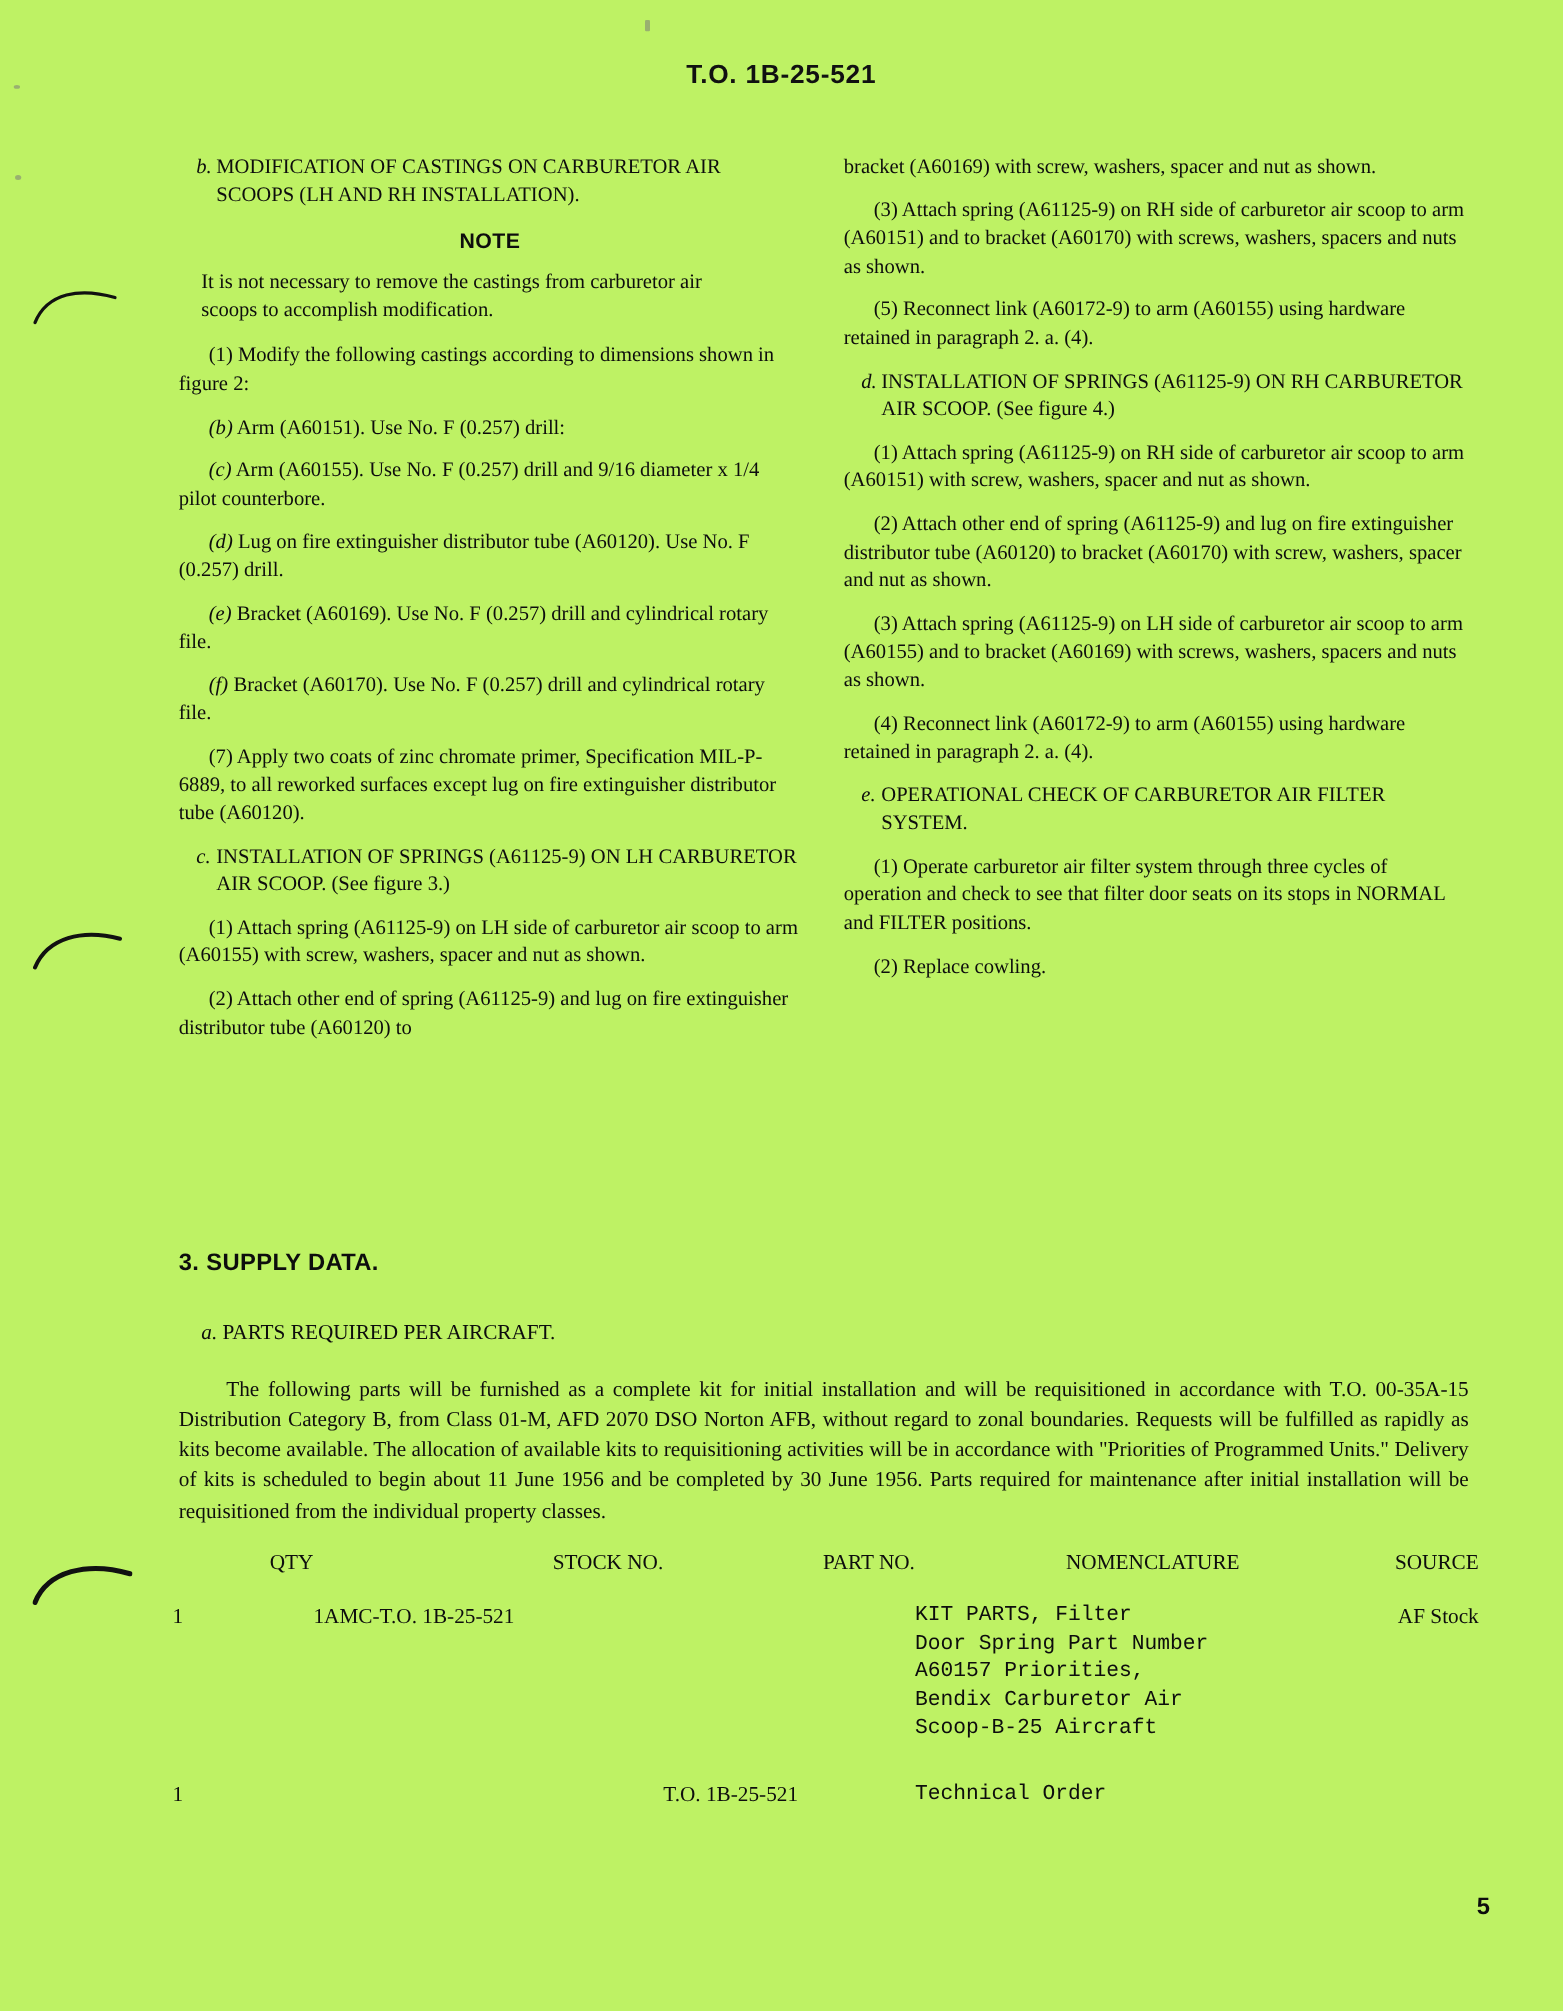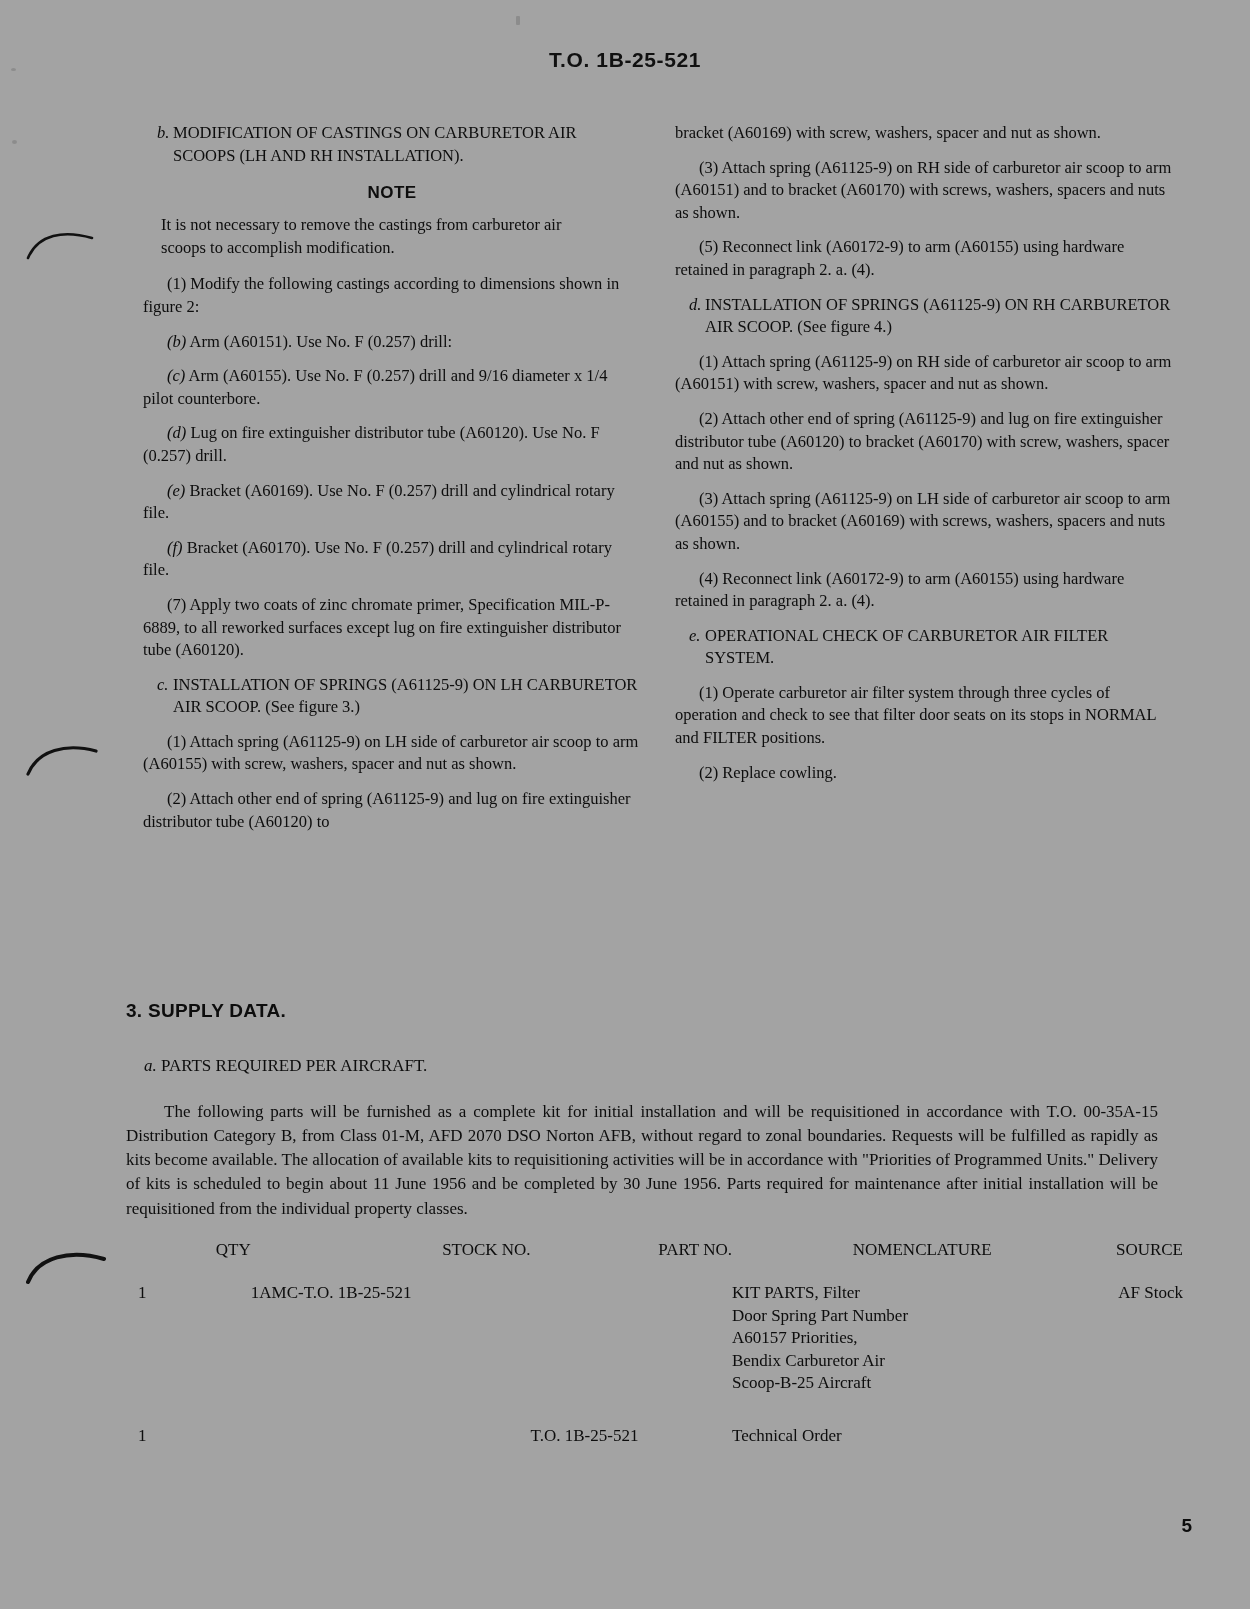--- a/index.html
+++ b/index.html
@@ -10,21 +10,21 @@
   }
   body {
     font-family: "Liberation Serif", "DejaVu Serif", serif;
     color: #0d0d0d;
   }
   .page {
     position: relative;
     width: 1250px;
     height: 1609px;
     margin: 0 auto;
-    background: #a3a3a3;
+    background: #bef264;
     overflow: hidden;
   }
 
   
   .doc-header {
     position: absolute;
     top: 48px;
     left: 0;
     width: 1250px;
     text-align: center;
@@ -101,21 +101,21 @@
   p.note-body {
     margin: 0 0 14px 18px;
     width: 440px;
   }
   .it { font-style: italic; }
 
   
   .supply {
     position: absolute;
     top: 1000px;
-    left: 126px;
+    left: 143px;
     width: 1032px;
   }
   .section-title {
     font-family: "Liberation Sans", "DejaVu Sans", sans-serif;
     font-weight: bold;
     font-size: 19px;
     letter-spacing: 0.3px;
     margin: 0 0 34px 0;
   }
   .sub-head {
@@ -154,21 +154,21 @@
   }
   .c-qty     { width: 112px; padding-left: 4px !important; }
   .c-stock   { width: 278px; }
   .c-part    { width: 200px; }
   .c-nomen   { width: 258px; }
   .c-source  { width: 190px; text-align: right; }
   th.c-source { text-align: right; padding-right: 6px; }
   td.c-source { text-align: right; padding-right: 6px; white-space: nowrap;}
   .row-gap td { padding-bottom: 30px; }
 
-  .nomen-lines span { display: block; }
+  .nomen-lines span { display: block; font-family: Liberation Mono, monospace; }
 
   
   .folio {
     position: absolute;
     right: 58px;
     bottom: 72px;
     font-family: "Liberation Sans", "DejaVu Sans", sans-serif;
     font-weight: bold;
     font-size: 19px;
   }

